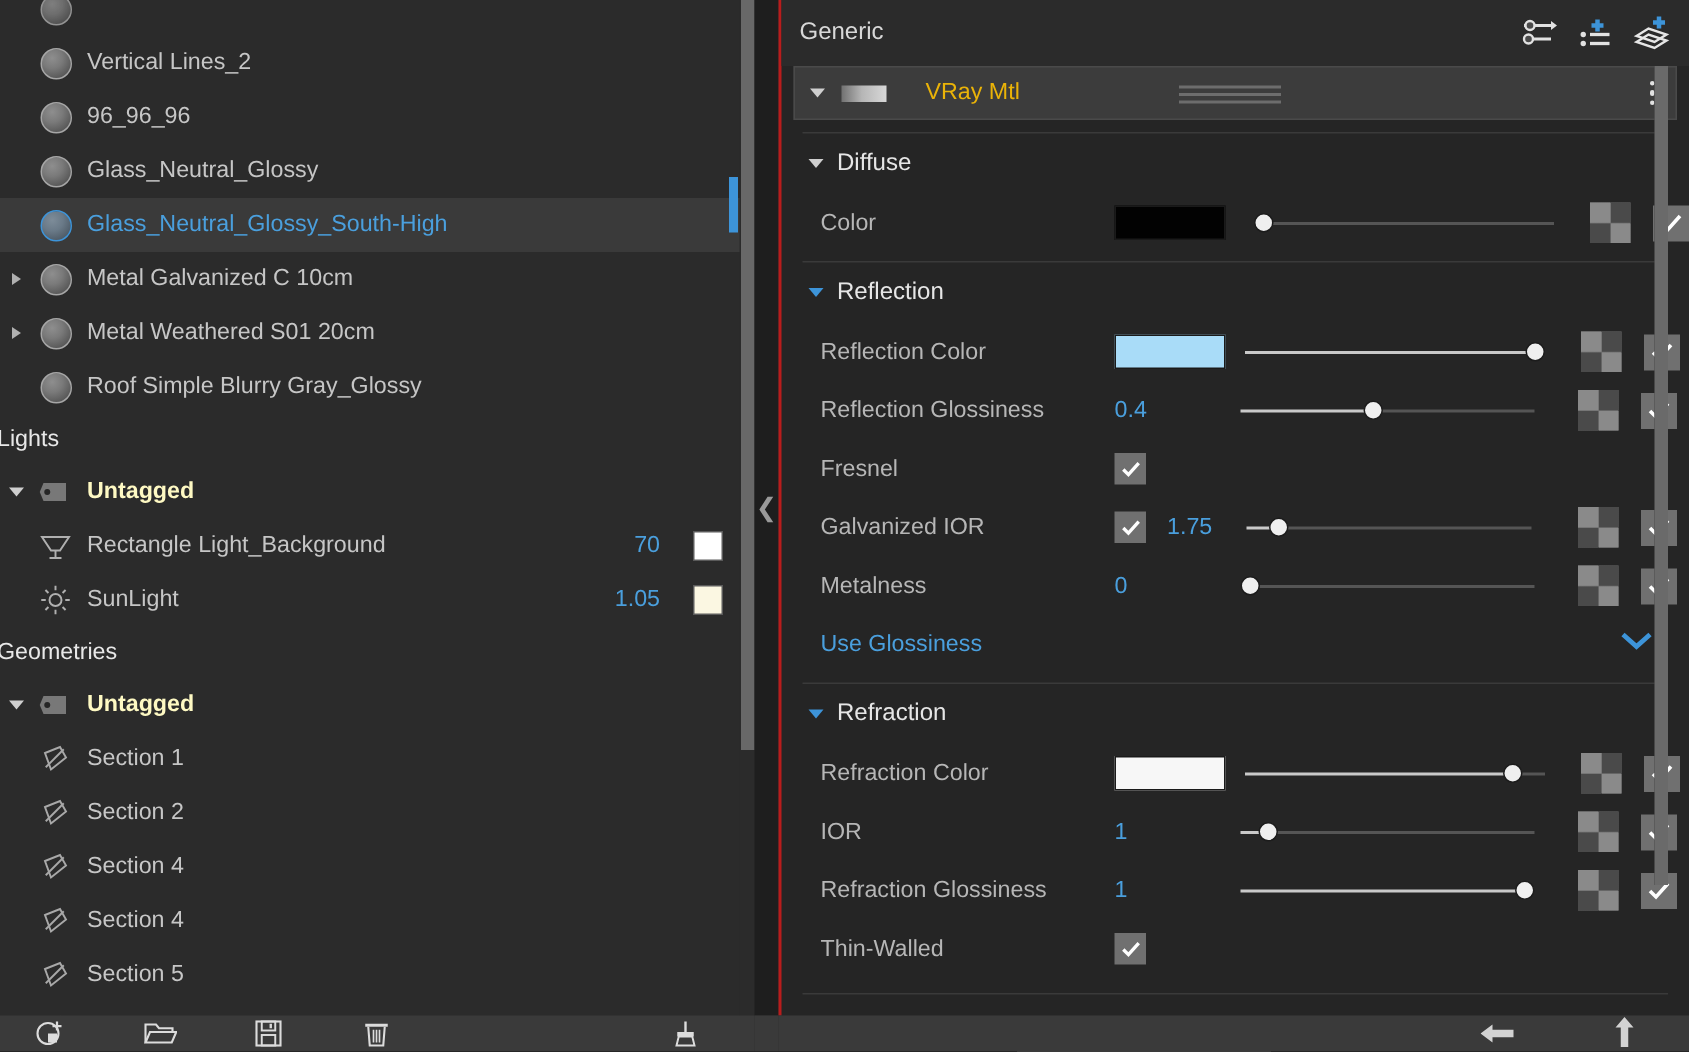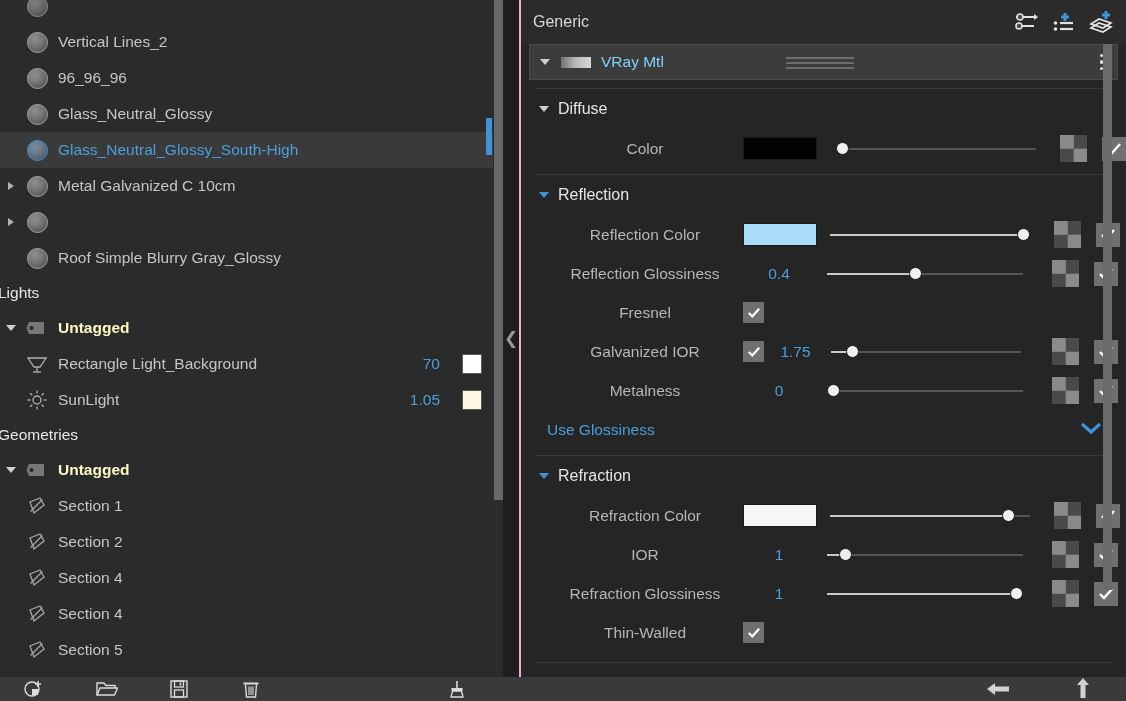--- a/index.html
+++ b/index.html
@@ -85,21 +85,21 @@
   #left-toolbar {
     position: absolute; left: 0; top: 677px; width: 503px; height: 24px;
     background: #3a3a3a; display: flex; align-items: center;
   }
   .tb-btn { width: 38px; display: flex; align-items: center; justify-content: center; }
   .tb-btn svg { display: block; }
 
   
   #right-panel {
     position: absolute; left: 519px; top: 0; width: 607px; height: 677px;
-    background: #252525; border-left: 2px solid #f9a8d4; text-align: center;
+    background: #252525; border-left: 2px solid #b91c1c;
   }
   #right-header {
     position: relative; height: 44px; background: #2b2b2b;
     display: flex; align-items: center; padding-left: 12px;
   }
   #right-header .title { color: #d8d8d8; font-size: 16px; }
   #header-icons {
     position: absolute; right: 10px; top: 0; height: 44px;
     display: flex; align-items: center; gap: 10px;
   }
@@ -112,21 +112,21 @@
   }
   #mtl-row .caret-d {
     width: 0; height: 0; border-top: 6px solid #cfcfcf;
     border-left: 5.5px solid transparent; border-right: 5.5px solid transparent;
     margin-left: 10px;
   }
   #mtl-swatch {
     width: 30px; height: 11px; margin-left: 11px;
     background: linear-gradient(90deg,#717171 0%,#b6b6b6 45%,#d8d8d8 100%);
   }
-  #mtl-name { margin-left: 10px; color: #7dd3fc; font-size: 15.5px; }
+  #mtl-name { margin-left: 26px; color: #eab308; font-size: 15.5px; }
   #mtl-bars { position: absolute; left: 256px; top: 12px; width: 68px; }
   #mtl-bars div { height: 2px; background: #6d6d6d; margin-bottom: 3px; }
   #mtl-kebab { position: absolute; right: 14px; display: flex; flex-direction: column; gap: 3px; }
   #mtl-kebab span { width: 3.5px; height: 3.5px; border-radius: 50%; background: #e2e2e2; }
 
   
   #right-content {
     position: relative; height: 597px; overflow: hidden; padding: 0 8px;
   }
   .grp-header {
@@ -260,20 +260,21 @@
         <span class="row-label lbl-pad">Metal Galvanized C 10cm</span>
       </div>
 
       <div class="tree-row">
         <span class="expander">
             <span class="caret-r"></span>
           </span>
         <span class="icon-wrap">
             <span class="mat-sphere"></span>
           </span>
+        <span class="row-label lbl-pad">Metal Weathered S01 20cm</span>
       </div>
 
       <div class="tree-row">
         <span class="spacer22"></span>
         <span class="icon-wrap">
             <span class="mat-sphere"></span>
           </span>
         <span class="row-label lbl-pad">Roof Simple Blurry Gray_Glossy</span>
       </div>
 

